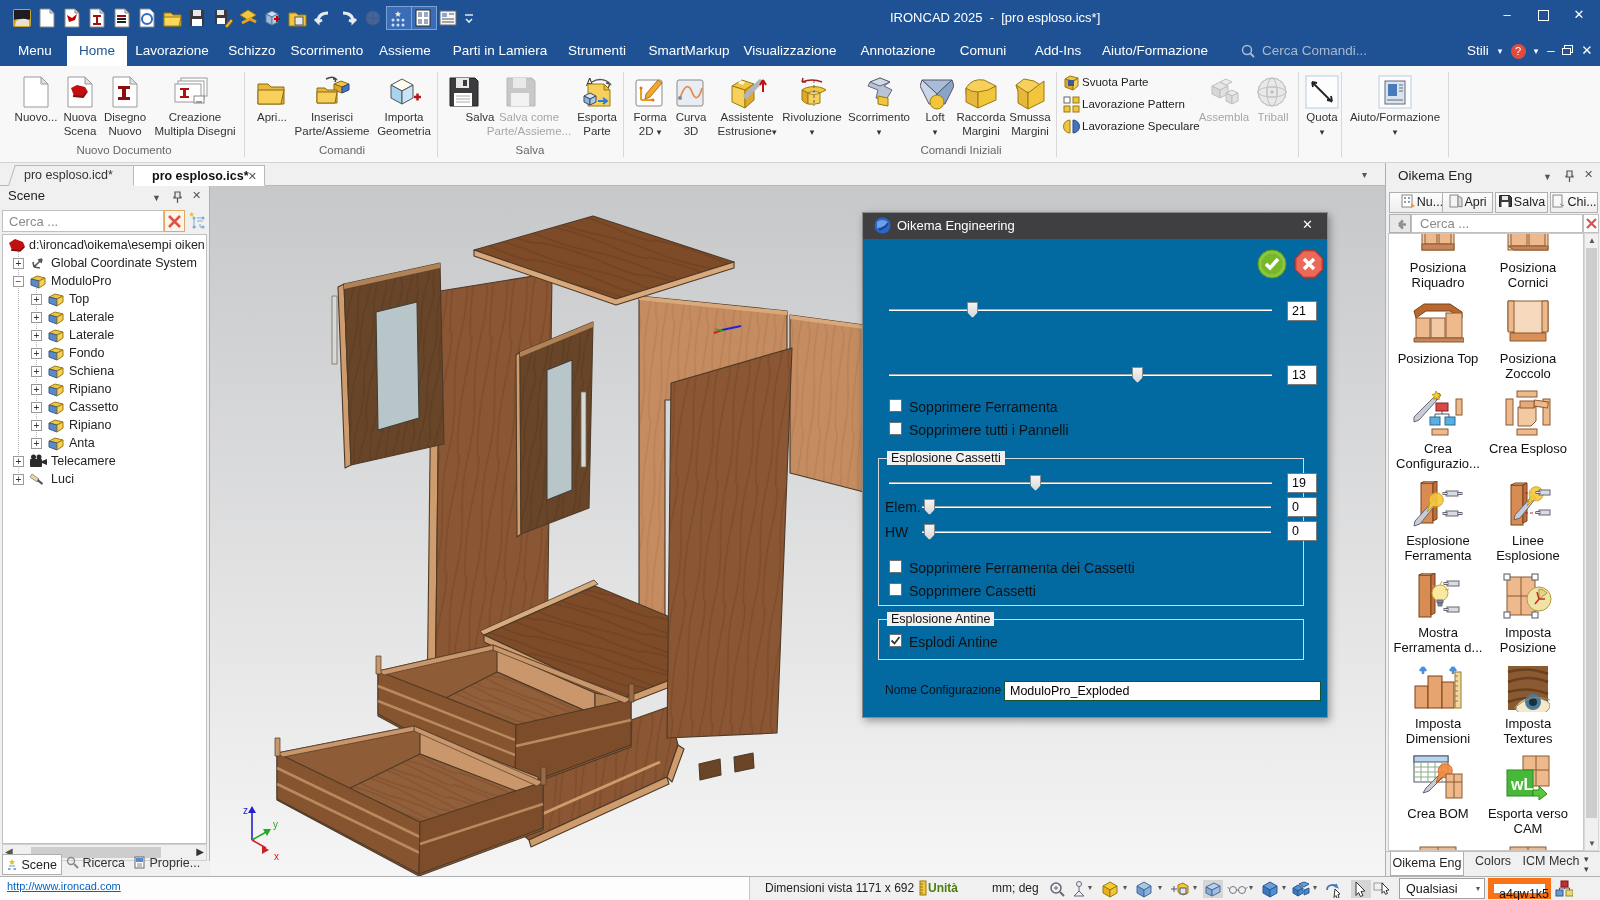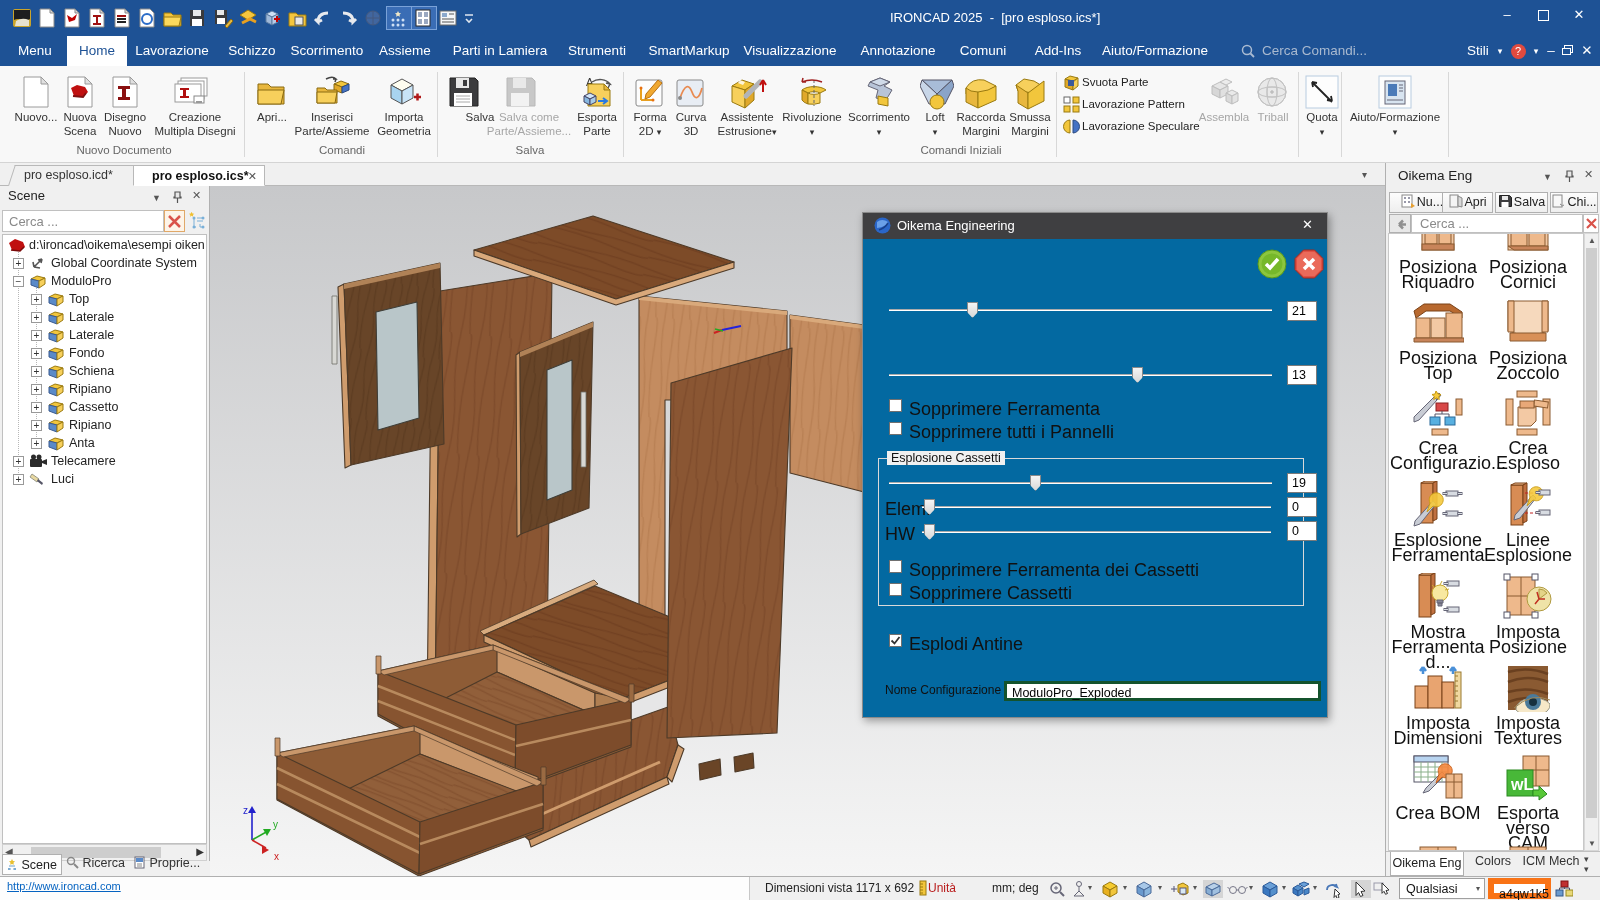--- a/index.html
+++ b/index.html
@@ -45,30 +45,30 @@
 
 #dialog { position:absolute; left:862px; top:212px; width:466px; height:506px; background:#0369a1; border:1px solid #8a8a8a; box-shadow:2px 3px 8px rgba(0,0,0,0.35); }
 #dlgtitle { position:absolute; left:0; top:0; width:100%; height:26px; background:#3f3f41; color:#fff; font-size:13px; }
 .grpbox { position:absolute; border:1px solid #d9d9d9; }
 .grplab { position:absolute; top:-8px; left:8px; background:#f0f0f0; padding:0 4px; font-size:12.5px; color:#111; }
 .slider { position:absolute; height:16px; }
 .slider .track { position:absolute; left:0; right:0; top:7px; height:2px; background:#aaa; border-bottom:1px solid #fff; }
 .thumb { position:absolute; top:0; width:11px; height:16px; background:linear-gradient(#f4f4f4,#d8d8d8); border:1px solid #8a8a8a; clip-path:polygon(0 0,100% 0,100% 62%,50% 100%,0 62%); }
 .valbox { position:absolute; width:30px; height:20px; background:#fff; border:1px solid #7a7a7a; font-size:12.5px; line-height:19px; padding-left:4px; }
 .cb { position:absolute; width:13px; height:13px; background:#fff; border:1px solid #707070; }
-.cblab { position:absolute; font-size:18px; color:#111; }
+.cblab { position:absolute; font-size:14px; color:#111; }
 .trow { position:absolute; left:0; width:100%; height:18px; }
 .texp { position:absolute; top:3px; width:11px; height:11px; border:1px solid #999; background:#fff; font-size:10px; line-height:9px; text-align:center; color:#333; }
 .ticn { position:absolute; top:0px; }
 .tlab { position:absolute; top:1px; font-size:12.5px; color:#222; white-space:nowrap; }
 .rpbtn { position:absolute; top:29px; height:21px; background:linear-gradient(#fdfdfd,#eee); border:1px solid #b0b0b0; font-size:12.5px; color:#222; line-height:19px; text-align:center; }
 .rpbtn svg { vertical-align:-2px; margin-right:1px; }
 .citem { position:absolute; width:96px; text-align:center; }
 .citem .cic { display:block; margin:0 auto; }
-.clab { position:absolute; width:96px; text-align:center; font-size:18px; color:#111; line-height:15px; }
+.clab { position:absolute; width:96px; text-align:center; font-size:13px; color:#111; line-height:15px; }
 .sbi { position:absolute; top:3px; width:20px; height:18px; }
 </style>
 </head>
 <body>
 <div id="app">
   <div id="titlebar">
     <div class="qat" style="left:12px">
       <div class="qi"><svg width="22" height="22">
             <rect x="1" y="2" width="18" height="18" rx="2" fill="#caa42a"></rect>
             <path d="M2 3 L18 3 L18 12 C12 16 8 10 2 13 Z" fill="#1d1d1f"></path>
@@ -935,21 +935,21 @@
     </div>
   </div>
   <div id="statusbar">
     <div style="position:absolute;left:0;top:0;width:750px;height:23px;background:#fdfdfd;border-right:1px solid #c8c8c8"></div>
     <div style="position:absolute;left:7px;top:3px;color:#0563c1;text-decoration:underline;font-size:11px">http://www.ironcad.com</div>
     <div style="position:absolute;left:765px;top:4px;color:#222">Dimensioni vista 1171 x  692</div>
     <div style="position:absolute;left:916px;top:3px"><svg width="14" height="16">
           <rect x="4" y="1" width="6" height="14" fill="#f2c63c" stroke="#9a7a10"></rect>
           <path d="M4 4 h3 m-3 3 h3 m-3 3 h3 m-3 3 h3" stroke="#9a7a10"></path>
         </svg></div>
-    <div style="position:absolute;left:928px;top:4px;color:#b91c1c;font-weight:normal">Unità</div>
+    <div style="position:absolute;left:928px;top:4px;color:#4d7c0f;font-weight:bold">Unità</div>
     <div style="position:absolute;left:992px;top:4px;color:#222">mm; deg</div>
     <div class="sbi" style="left:1048px"><svg width="18" height="18">
           <circle cx="8" cy="8" r="5" fill="none" stroke="#667" stroke-width="1.5"></circle>
           <path d="M12 12 l4 4" stroke="#667" stroke-width="2"></path>
           <path d="M6 8 h4 m-2 -2 v4" stroke="#667"></path>
         </svg></div>
     <div class="sbi" style="left:1070px"><svg width="18" height="18">
           <circle cx="9" cy="4" r="2.5" fill="none" stroke="#667"></circle>
           <path d="M9 7 v4 m0 0 l-5 5 h10 l-5 -5" fill="none" stroke="#667"></path>
         </svg></div>
@@ -1068,22 +1068,25 @@
     <div class="cblab" style="left:22px;top:311px">HW</div>
     <div class="slider" style="left:59px;top:311px;width:349px">
         <div class="track"></div>
         <div class="thumb" style="left:2px"></div>
       </div>
     <div class="valbox" style="left:424px;top:308px">0</div>
     <div class="cb" style="left:26px;top:347px"></div>
     <div class="cblab" style="left:46px;top:347px">Sopprimere Ferramenta dei Cassetti</div>
     <div class="cb" style="left:26px;top:370px"></div>
     <div class="cblab" style="left:46px;top:370px">Sopprimere Cassetti</div>
+    <div class="grpbox" style="left:15px;top:406px;width:426px;height:41px">
+        <span class="grplab">Esplosione Antine</span>
+      </div>
     <div class="cb" style="left:26px;top:421px">
         <svg width="11" height="11" style="position:absolute;left:0;top:0">
           <path d="M1.5 5.5 l3 3 l5 -6.5" stroke="#333" stroke-width="1.8" fill="none"></path>
         </svg>
       </div>
     <div class="cblab" style="left:46px;top:421px">Esplodi Antine</div>
     <div class="cblab" style="left:22px;top:470px;font-size:12px">Nome Configurazione</div>
-    <div style="position:absolute;left:141px;top:468px;width:317px;height:20px;background:#fff;border:3px solid #14532d;font-size:12.5px;line-height:19px;padding-left:5px">ModuloPro_Exploded</div>
+    <div style="position:absolute;left:141px;top:468px;width:317px;height:20px;background:#fff;border:1px solid #14532d;font-size:12.5px;line-height:19px;padding-left:5px">ModuloPro_Exploded</div>
   </div>
 </div>
 
 </body></html>

